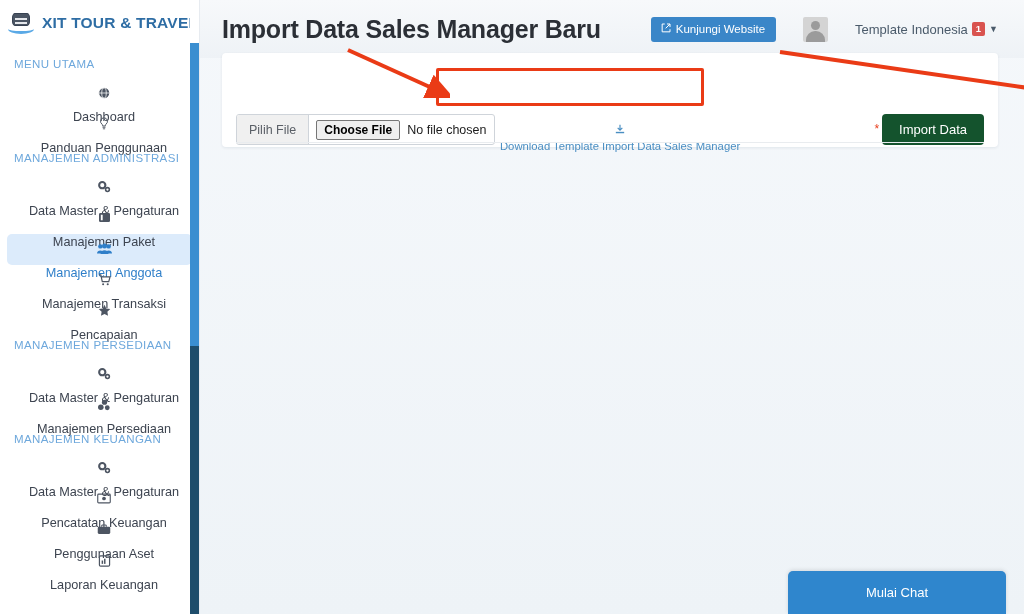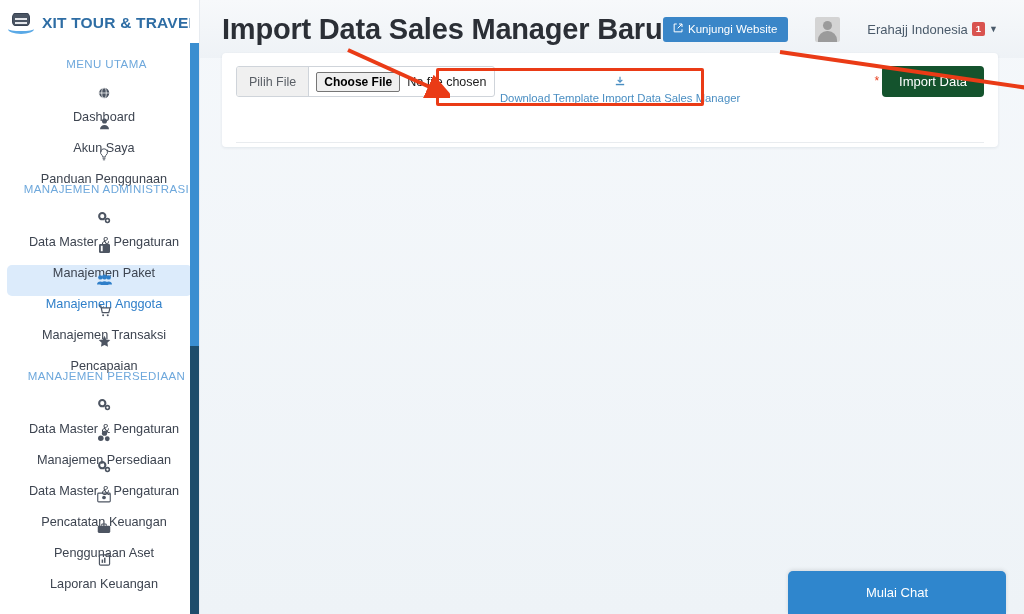--- a/index.html
+++ b/index.html
@@ -40,21 +40,21 @@
   .brand-logo .base {
     position: absolute; left: 0px; top: 13px; width: 26px; height: 10px;
     border-bottom: 3px solid #5aa9e6;
     border-radius: 0 0 50% 50%;
   }
   .brand-text {
     color: #2e6da4; font-size: 15.5px; font-weight: bold; letter-spacing: .2px;
     white-space: nowrap;
   }
 
-  .nav-scroll { position: absolute; top: 46px; left: 0; right: 0; bottom: 0; overflow: hidden; text-align: center; }
+  .nav-scroll { position: absolute; top: 46px; left: 0; right: 0; bottom: 0; overflow: hidden; }
   .nav-head {
     color: #6ea8dc; font-size: 11.5px; font-weight: normal;
     letter-spacing: .4px; padding: 12px 0 8px 14px; text-transform: uppercase;
   }
   .nav-item {
     display: flex; align-items: center; gap: 10px;
     margin: 0 7px; padding: 7px 0 7px 9px;
     border-radius: 5px;
     color: #3d4450; font-size: 12.7px;
     white-space: nowrap; cursor: pointer;
@@ -85,21 +85,21 @@
     flex: 1 1 auto; height: 614px; position: relative;
     background: linear-gradient(180deg,#f5f8fb 0%, #eef3f7 100%);
     overflow: hidden;
   }
   #topbar {
     height: 58px; display: flex; align-items: center;
     padding: 0 26px 0 22px;
     background: linear-gradient(180deg,#f7f9fb 0%, #eef2f6 100%);
   }
   #page-title {
-    font-size: 29px; font-weight: bold; color: #2b2f36; letter-spacing: -.2px;
+    font-size: 25px; font-weight: bold; color: #2b2f36; letter-spacing: -.2px;
     flex: 1 1 auto;
   }
   .topright { display: flex; align-items: center; gap: 27px; }
   .btn-visit {
     background: #3a86c8; color: #fff; border: none; border-radius: 3px;
     font-size: 11.5px; padding: 6px 11px 7px 10px; cursor: pointer;
     display: inline-flex; align-items: center; gap: 5px; white-space: nowrap;
     font-family: "Liberation Sans", sans-serif;
   }
   .ext-ico { font-size: 11px; line-height: 1; }
@@ -116,21 +116,21 @@
     padding: 2.5px 4px; border-radius: 2px; font-weight: bold;
   }
   .caret { color: #4a5a6a; font-size: 9px; }
 
   
   #card {
     position: absolute; left: 22px; top: 53px; width: 776px; height: 94px;
     background: #fff; border-radius: 4px;
     box-shadow: 0 1px 3px rgba(30,50,80,.09);
   }
-  .card-row { display: flex; align-items: flex-start; height: 100%; }
+  .card-row { display: flex; align-items: flex-start; height: 100%; margin-top: 48px; }
   .card-left { padding: 13px 0 0 14px; width: 622px; }
   .file-ctrl {
     display: inline-flex; align-items: stretch;
     border: 1px solid #cfd4da; border-radius: 3px; overflow: hidden;
     background: #fff; height: 31px;
   }
   .file-prefix {
     background: #f0f0f0; color: #5a5f66; font-size: 12.5px;
     display: flex; align-items: center; padding: 0 12px;
     border-right: 1px solid #cfd4da;
@@ -204,29 +204,20 @@
               <circle cx="8" cy="8" r="7" fill="#4d5562"></circle>
               <path d="M8 1a7 7 0 000 14" fill="none" stroke="#fff" stroke-width="1"></path>
               <ellipse cx="8" cy="8" rx="3" ry="7" fill="none" stroke="#fff" stroke-width="1"></ellipse>
               <path d="M1 8h14" stroke="#fff" stroke-width="1"></path>
             </svg>
         </span>
         <span>Dashboard</span>
       </div>
       <div class="nav-item">
         <span class="ico">
-          <svg width="11" height="12" viewBox="0 0 14 16">
-              <circle cx="7" cy="4" r="3.4" fill="#4d5562"></circle>
-              <path d="M1 15c0-3.3 2.7-5.6 6-5.6s6 2.3 6 5.6z" fill="#4d5562"></path>
-            </svg>
-        </span>
-        <span>Akun Saya</span>
-      </div>
-      <div class="nav-item">
-        <span class="ico">
           <svg width="10" height="13" viewBox="0 0 12 16">
               <path d="M6 1a4.3 4.3 0 00-2.6 7.7c.5.4.8 1 .8 1.6v.7h3.6v-.7c0-.6.3-1.2.8-1.6A4.3 4.3 0 006 1z" fill="none" stroke="#4d5562" stroke-width="1.2"></path>
               <rect x="4.2" y="12" width="3.6" height="1.2" fill="#4d5562"></rect>
               <rect x="4.6" y="14" width="2.8" height="1.1" fill="#4d5562"></rect>
             </svg>
         </span>
         <span>Panduan Penggunaan</span>
       </div>
 
       <div class="nav-head">MANAJEMEN ADMINISTRASI</div>
@@ -294,20 +285,21 @@
         <span class="ico">
           <svg width="15" height="12" viewBox="0 0 16 13">
               <circle cx="4" cy="9" r="3" fill="#4d5562"></circle>
               <circle cx="11" cy="9.5" r="2.6" fill="#4d5562"></circle>
               <circle cx="8" cy="3.5" r="2.8" fill="#4d5562"></circle>
             </svg>
         </span>
         <span>Manajemen Persediaan</span>
       </div>
 
+      <div class="nav-head">MANAJEMEN KEUANGAN</div>
       <div class="nav-item">
         <span class="ico">
           <svg width="14" height="13" viewBox="0 0 16 15">
               <circle cx="6" cy="6" r="3.6" fill="none" stroke="#4d5562" stroke-width="2.4"></circle>
               <circle cx="12" cy="11" r="2.2" fill="none" stroke="#4d5562" stroke-width="1.8"></circle>
             </svg>
         </span>
         <span>Data Master &amp; Pengaturan</span>
       </div>
       <div class="nav-item">
@@ -357,21 +349,21 @@
                 <path d="M7.2 1.2h3.6v3.6M10.8 1.2L5.6 6.4" fill="none" stroke="#fff" stroke-width="1.2"></path>
               </svg>
           </span>
           <span>Kunjungi Website</span>
         </button>
         <span class="avatar">
           <span class="head"></span>
             <span class="body"></span>
         </span>
         <span class="userbox">
-          <span class="username">Erahajj Indonesia</span>
+          <span class="username">Template Indonesia</span>
           <span class="badge-count">1</span>
           <span class="caret">▼</span>
         </span>
       </div>
     </div>
 
     <section id="card">
       <div class="card-row">
         <div class="card-left">
           <div class="file-ctrl">

